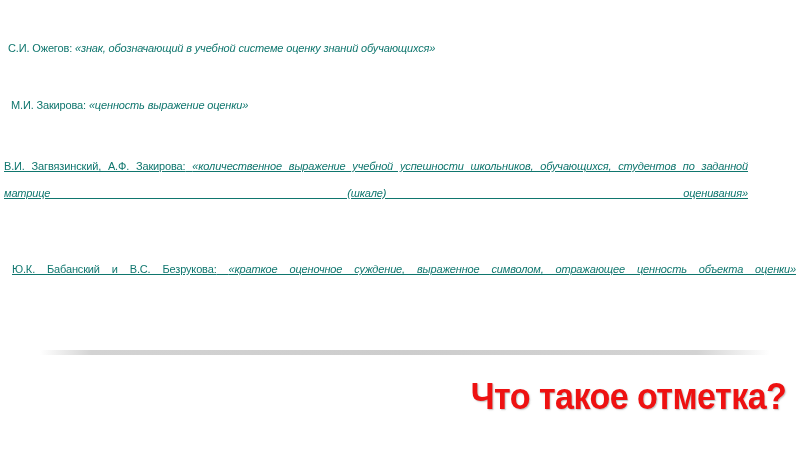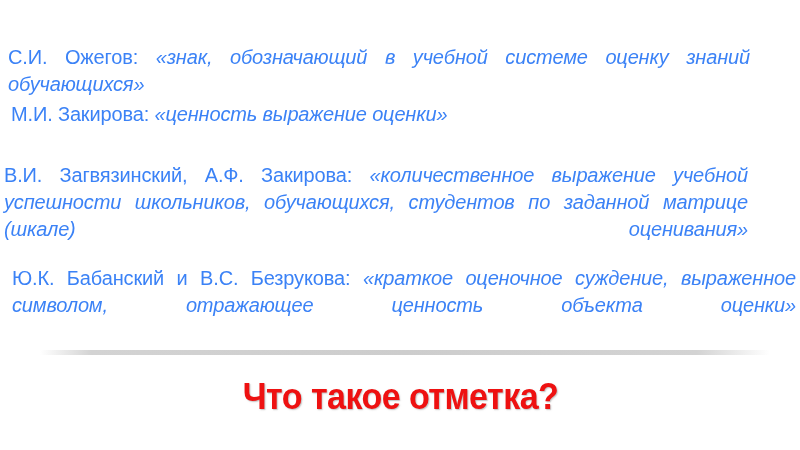--- a/index.html
+++ b/index.html
@@ -23,24 +23,24 @@
 
   .definitions {
     position: absolute;
     left: 0;
     top: 0;
     width: 800px;
   }
 
   .def-block {
     position: absolute;
-    color: #3b82f6;
+    color: #0f766e;
     text-align: justify;
     text-justify: inter-word;
-    font-size: 20px;
+    font-size: 11px;
     line-height: 27px;
     letter-spacing: -0.15px;
   }
 
   
   .def-1 {
     left: 8px;
     top: 24px;
     width: 742px;
   }
@@ -55,20 +55,21 @@
     width: 744px;
   }
   .def-4 {
     left: 12px;
     top: 245px;
     width: 784px;
   }
 
   .def-3, .def-4 {
     text-align: justify;
+    text-decoration: underline;
   }
 
   .author {
     font-style: normal;
     white-space: nowrap;
   }
 
   .quote {
     font-style: italic;
   }
@@ -93,21 +94,21 @@
         rgba(205,205,205,1) 50%,
         rgba(211,211,211,1) 90%,
         rgba(217,217,217,0) 100%);
   }
 
   .title-wrap {
     position: absolute;
     left: 0;
     top: 376px;
     width: 800px;
-    text-align: center;
+    text-align: right;
   }
 
   .title {
     display: inline-block;
     color: #ee1111;
     font-family: "Liberation Sans", sans-serif;
     font-weight: bold;
     font-size: 37px;
     letter-spacing: -0.6px;
     transform: scaleX(0.92);

